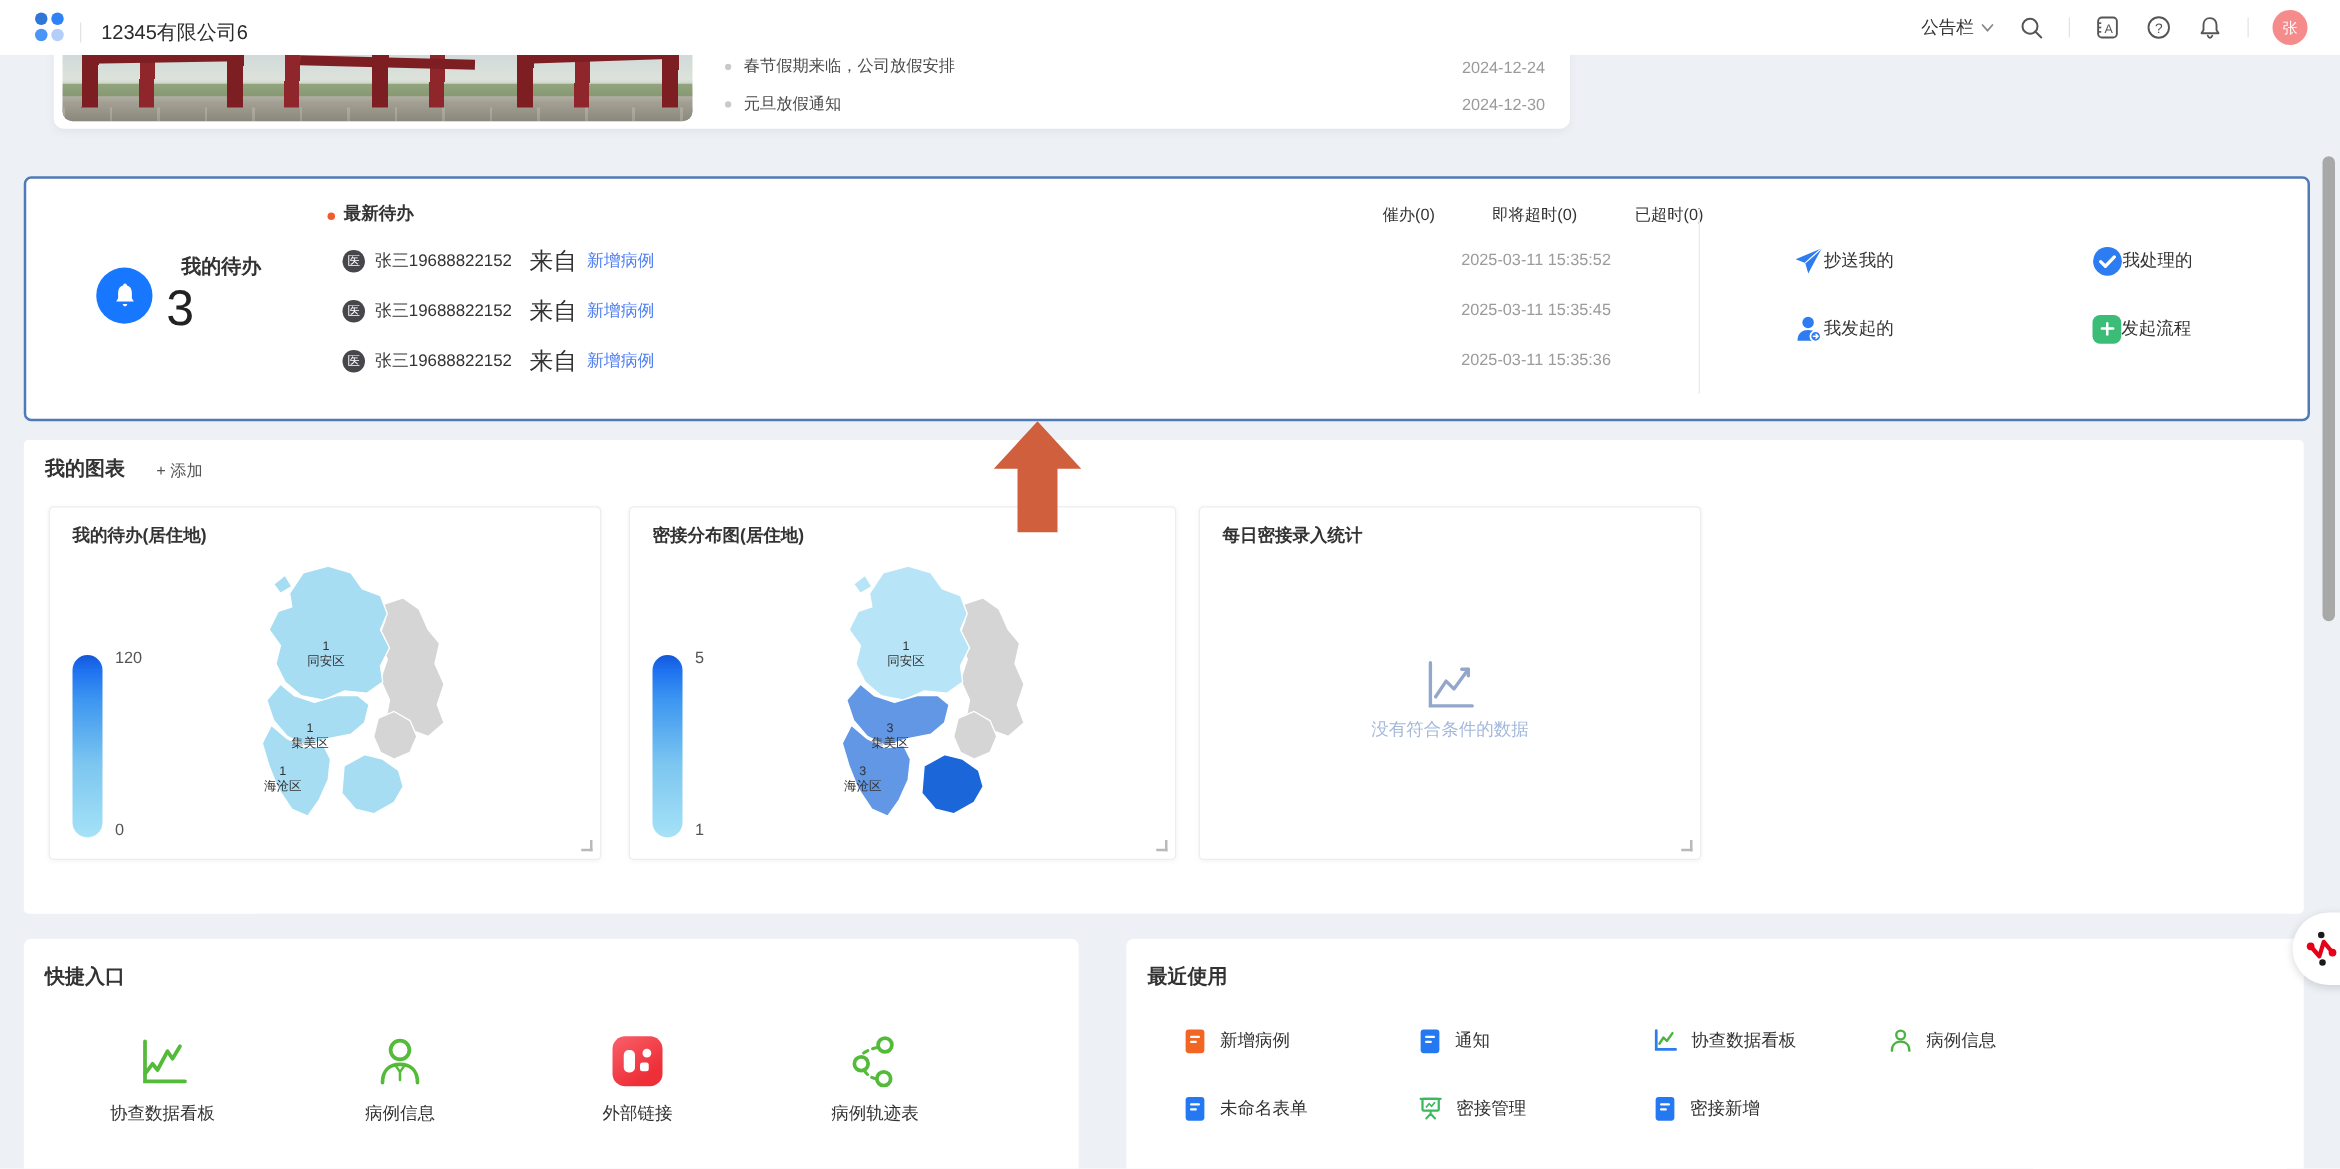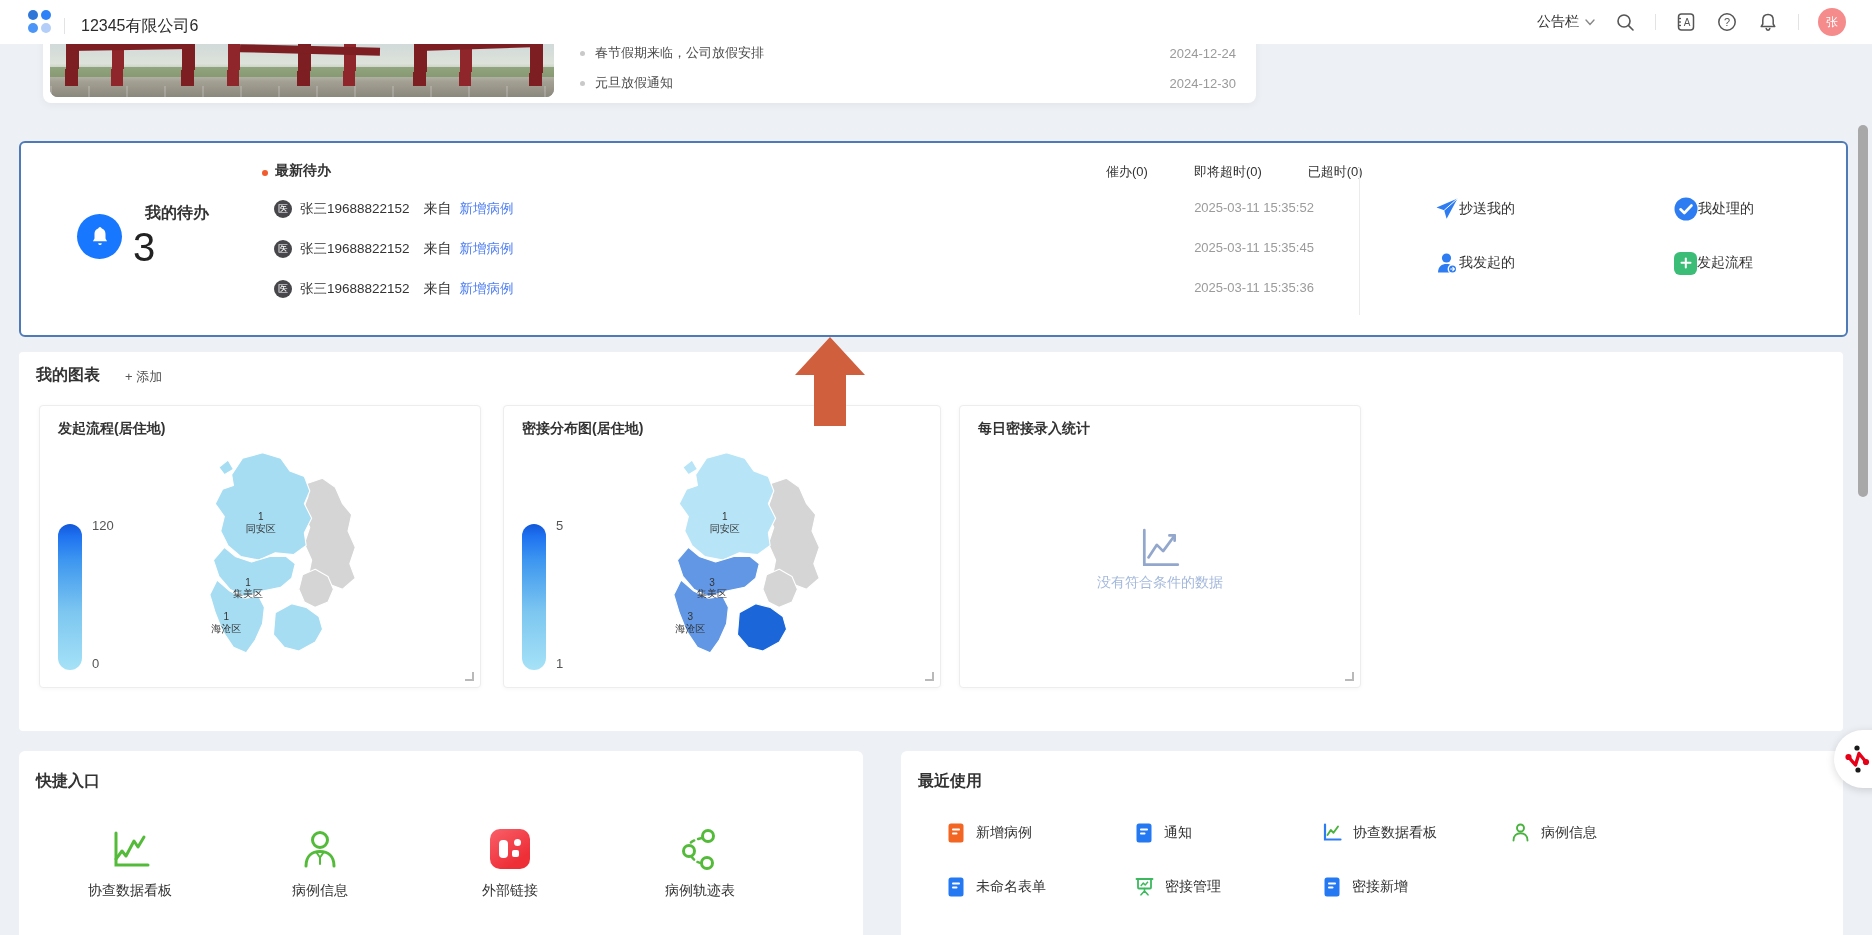--- a/index.html
+++ b/index.html
@@ -40,25 +40,25 @@
   
   .todo-card { position:absolute; left:19px; top:141px; width:1829px; height:196px; background:#fff; border:2px solid #4e7bb8; border-radius:6px; z-index:3; }
   .bell-circle { position:absolute; left:56px; top:71px; width:45px; height:45px; border-radius:50%; background:#1778ff; display:flex; align-items:center; justify-content:center; }
   .todo-title { position:absolute; left:124px; top:60px; font-size:16px; font-weight:bold; color:#333; }
   .todo-count { position:absolute; left:112px; top:82px; font-size:40px; font-weight:500; color:#222; }
   .latest-dot { position:absolute; left:241px; top:27px; width:6px; height:6px; border-radius:50%; background:#f25b2d; }
   .latest-label { position:absolute; left:254px; top:19px; font-size:14px; font-weight:bold; color:#333; }
   .todo-row { position:absolute; left:253px; height:20px; display:flex; align-items:center; gap:8px; }
   .todo-badge { width:18px; height:18px; border-radius:50%; background:#46464b; color:#fff; font-size:10px; display:flex; align-items:center; justify-content:center; }
   .todo-name { font-size:13.5px; color:#333; }
-  .todo-from { font-size:14px; color:#333; margin-left:6px; }
+  .todo-from { font-size:19px; color:#333; margin-left:6px; }
   .todo-link { font-size:13.5px; color:#4d7df2; cursor:pointer; }
   .todo-tabs { position:absolute; left:1085px; top:20px; display:flex; gap:46px; }
   .todo-tab { font-size:13px; color:#333; cursor:pointer; }
-  .todo-time { position:absolute; left:1148px; width:170px; text-align:center; font-size:13px; color:#9b9b9b; }
+  .todo-time { position:absolute; left:1148px; width:170px; text-align:left; font-size:13px; color:#9b9b9b; }
   .todo-vdivider { position:absolute; left:1338px; top:24px; width:1px; height:148px; background:#ebebeb; }
   .todo-actions { position:absolute; left:1414px; top:39px; display:grid; grid-template-columns:239px 239px; grid-auto-rows:54px; }
   .todo-action { display:flex; align-items:center; cursor:pointer; }
   .todo-action span { font-size:14px; color:#333; }
   .act-plus { width:23px; height:23px; border-radius:6px; background:#3bbd77; position:relative; }
   .act-plus::before,.act-plus::after { content:""; position:absolute; background:#fff; left:50%; top:50%; }
   .act-plus::before { width:11px; height:2.4px; transform:translate(-50%,-50%); border-radius:2px; }
   .act-plus::after { width:2.4px; height:11px; transform:translate(-50%,-50%); border-radius:2px; }
 
   
@@ -262,21 +262,21 @@
         <span>发起流程</span>
       </div>
     </div>
   </div>
 
   <div class="charts-panel">
     <div class="charts-title">我的图表</div>
     <div class="charts-add">+ 添加</div>
 
     <div class="chart-card cc1">
-      <div class="chart-card-title">发起流程(居住地)</div>
+      <div class="chart-card-title">我的待办(居住地)</div>
       <div class="legend-bar"></div>
       <span class="legend-max">120</span>
       <span class="legend-min">0</span>
       <div class="map-wrap">
         <svg class="map map-a" viewBox="0 0 220 250" width="200" height="230">
           <path class="r-xiangan" d="M152 40 L170 34 L184 44 L192 62 L202 74 L198 92 L206 110 L200 128 L206 144 L192 156 L176 150 L162 158 L154 144 L158 124 L150 106 L156 88 L148 70 L154 54 Z"></path>
           <path class="r-tongan" d="M70 30 L82 12 L104 6 L124 12 L134 26 L150 32 L156 48 L150 62 L158 78 L150 94 L152 108 L138 118 L118 116 L100 124 L80 120 L66 108 L58 92 L62 76 L52 62 L60 46 L72 42 Z"></path>
           <path class="r-tongan" d="M56 22 L66 14 L72 24 L62 30 Z"></path>
           <path class="r-jimei" d="M62 110 L74 120 L92 126 L112 120 L130 120 L140 128 L136 144 L124 154 L104 158 L84 164 L68 156 L56 142 L50 124 Z"></path>
           <path class="r-haicang" d="M54 146 L68 158 L84 166 L100 164 L106 176 L104 194 L96 212 L86 226 L72 220 L60 202 L52 182 L46 162 Z"></path>

